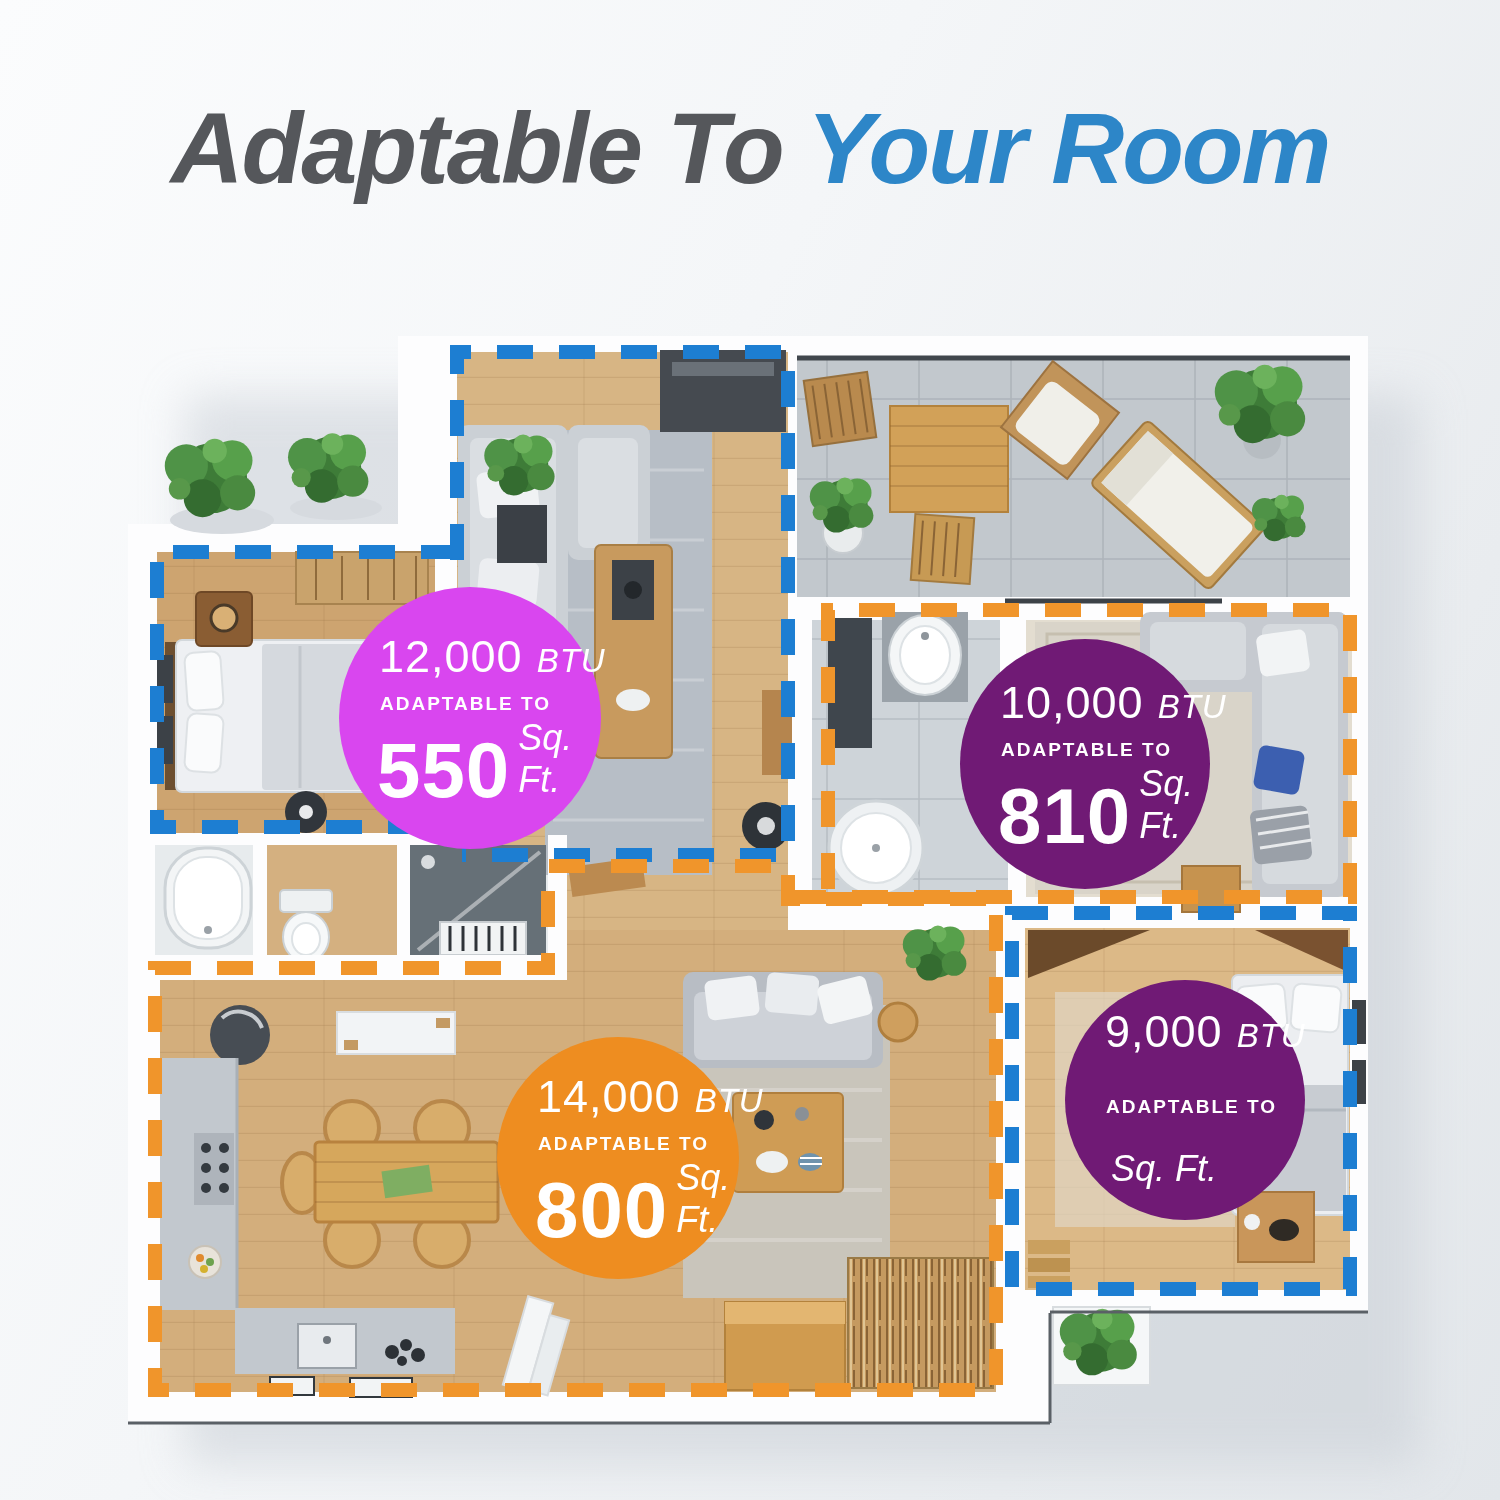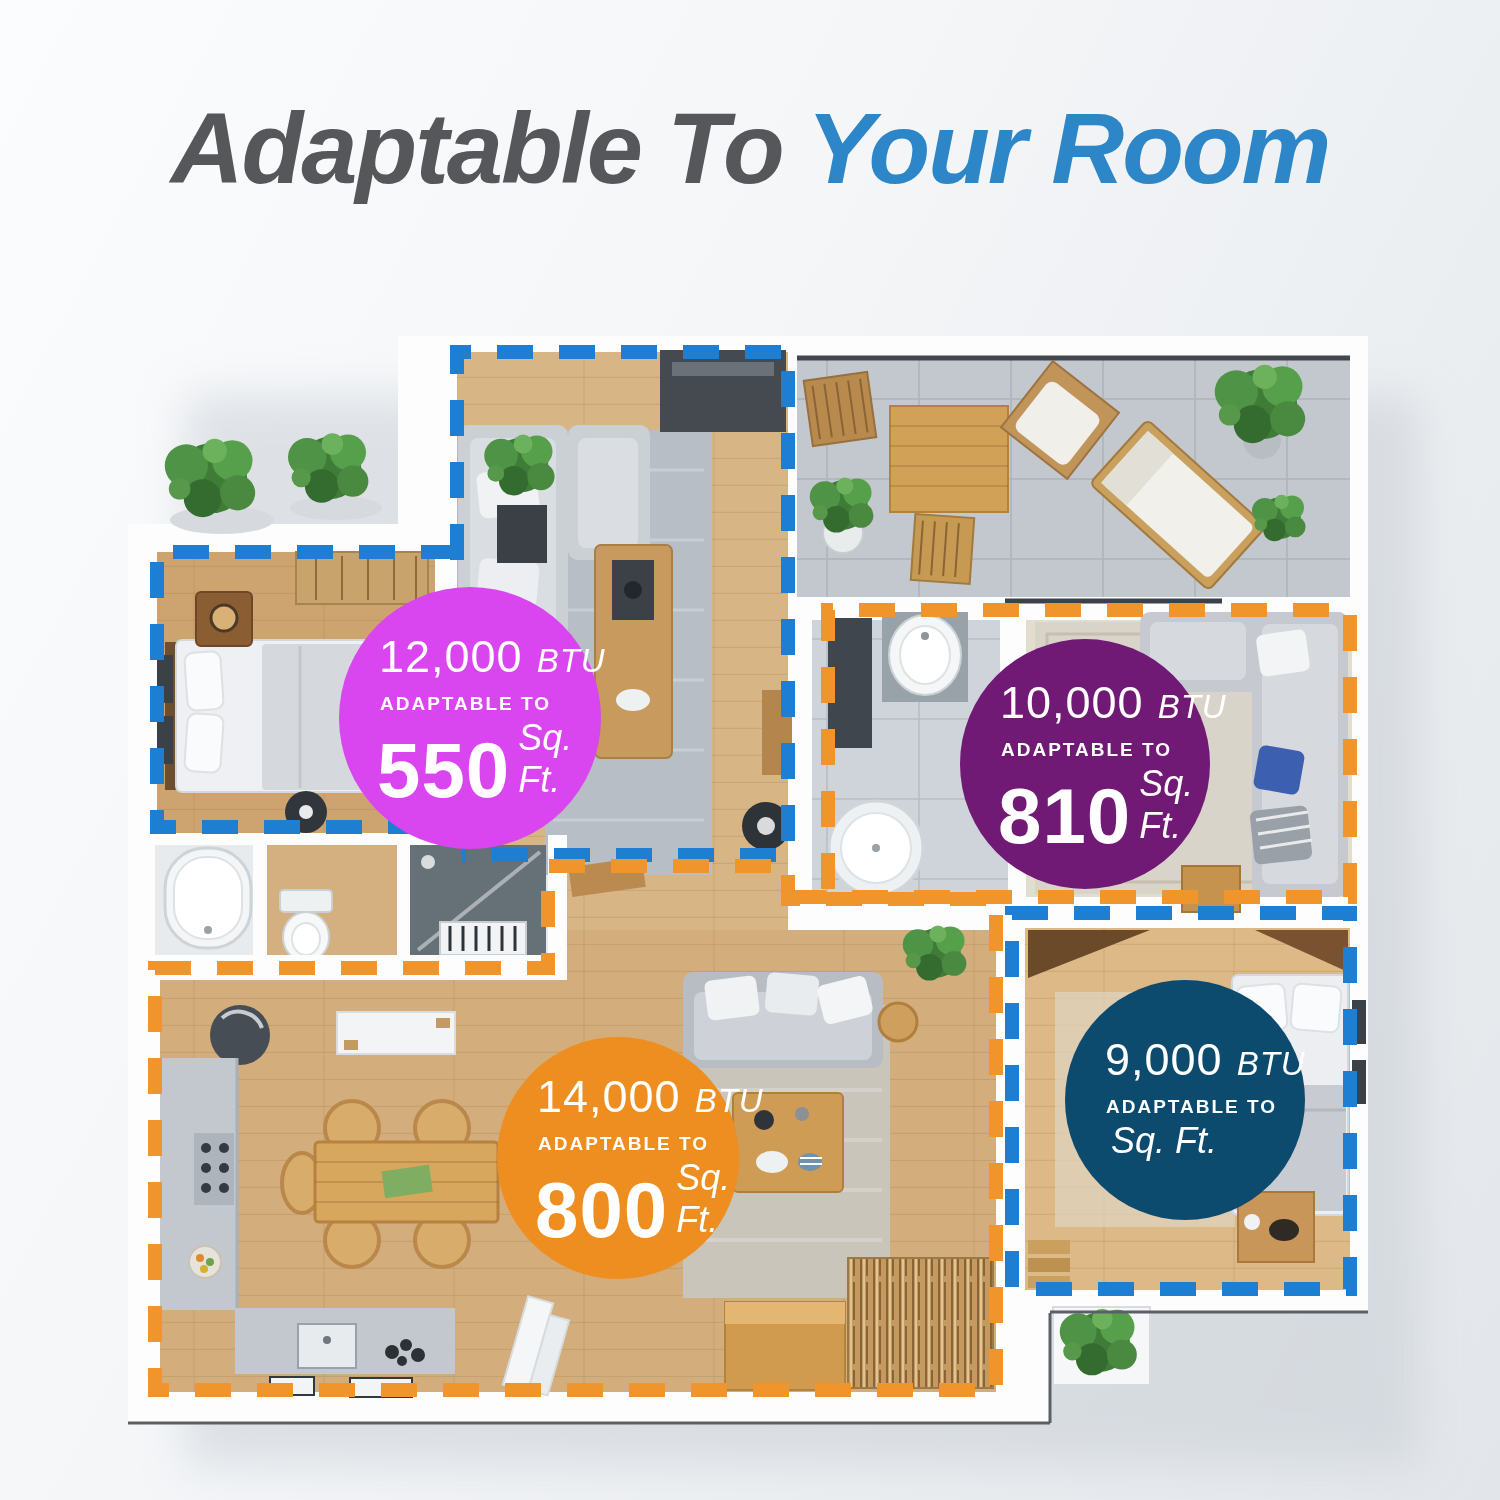--- a/index.html
+++ b/index.html
@@ -395,21 +395,21 @@
         <span class="btu-num">14,000</span>
         <span class="btu-unit">BTU</span>
       </div>
     <div class="row2">ADAPTABLE TO</div>
     <div class="row3">
         <span class="sqft-num">800</span>
         <span class="sqft-unit">Sq. Ft.</span>
       </div>
   </div>
 
-  <div class="badge b4" style="background: #0c4a6e;">
+  <div class="badge b4" style="background: #701a75; gap: 28px;">
     <div class="row1">
         <span class="btu-num">9,000</span>
         <span class="btu-unit">BTU</span>
       </div>
     <div class="row2">ADAPTABLE TO</div>
     <div class="row3">
         <span class="sqft-unit">Sq. Ft.</span>
       </div>
   </div>
 

